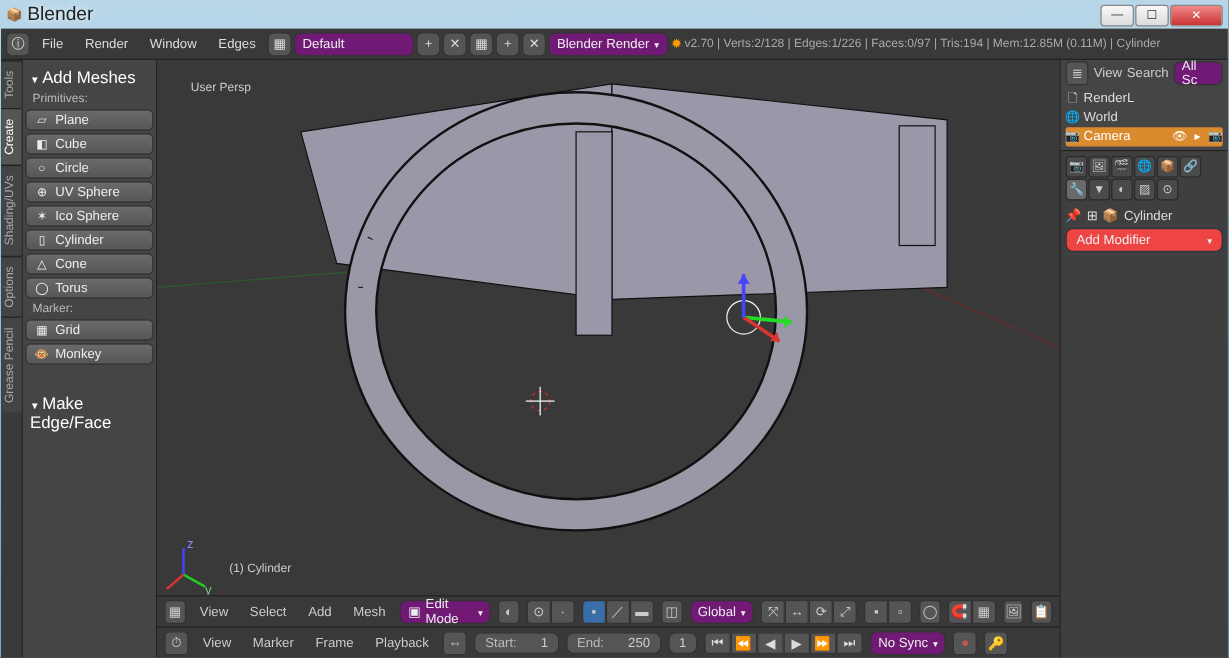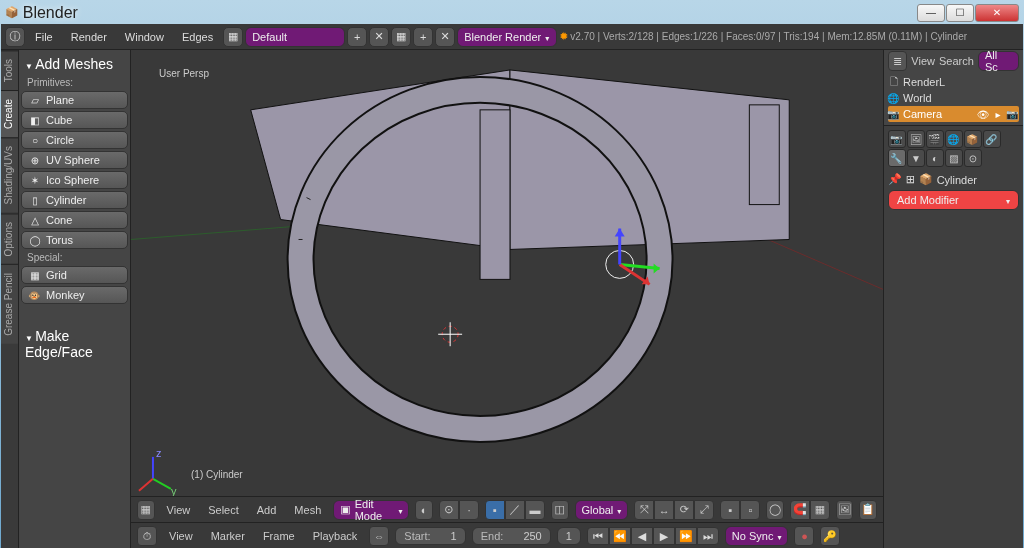--- a/index.html
+++ b/index.html
@@ -170,21 +170,21 @@
             <span>Cylinder</span>
           </div>
         <div class="tool-btn">
             <span class="tool-ico">△</span>
             <span>Cone</span>
           </div>
         <div class="tool-btn">
             <span class="tool-ico">◯</span>
             <span>Torus</span>
           </div>
-        <div class="sublabel">Special:</div>
+        <div class="sublabel">Marker:</div>
         <div class="tool-btn">
             <span class="tool-ico">▦</span>
             <span>Grid</span>
           </div>
         <div class="tool-btn">
             <span class="tool-ico">🐵</span>
             <span>Monkey</span>
           </div>
         <div class="panel-hdr" style="margin-top:20px">Make Edge/Face</div>
       </div>

